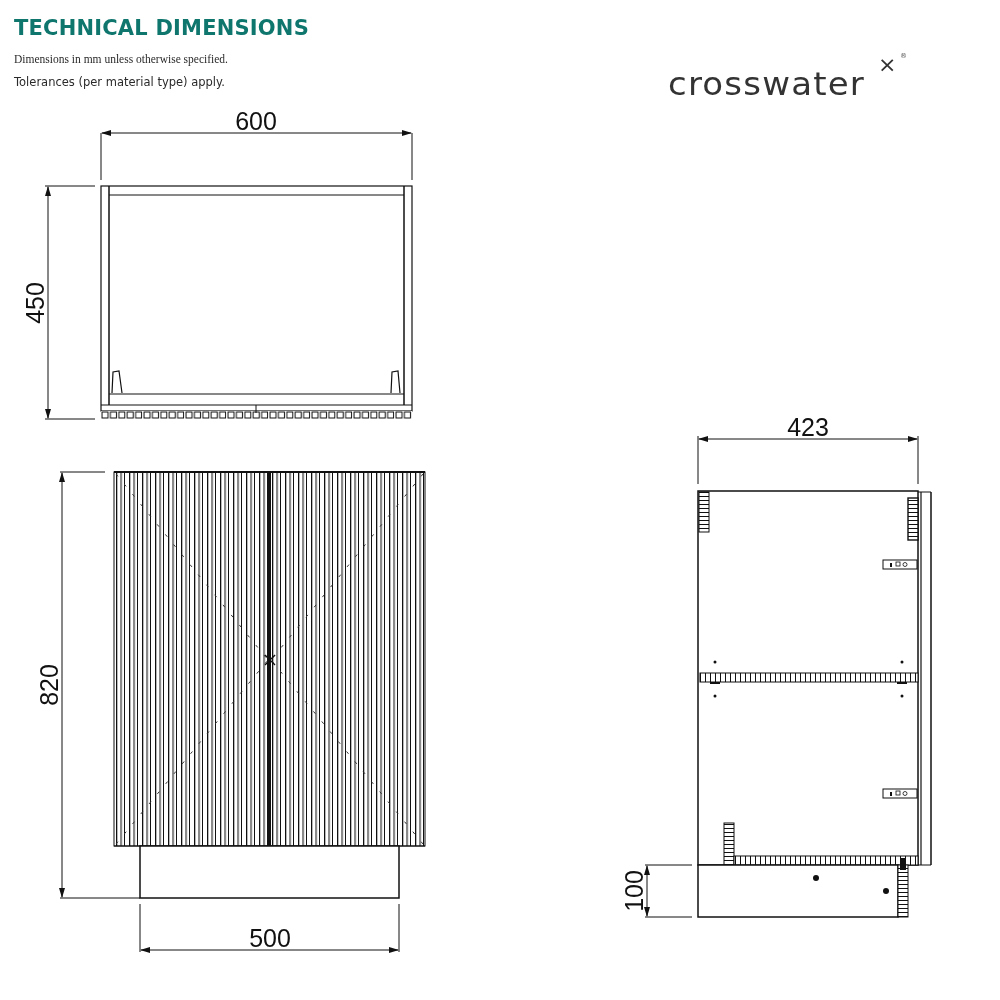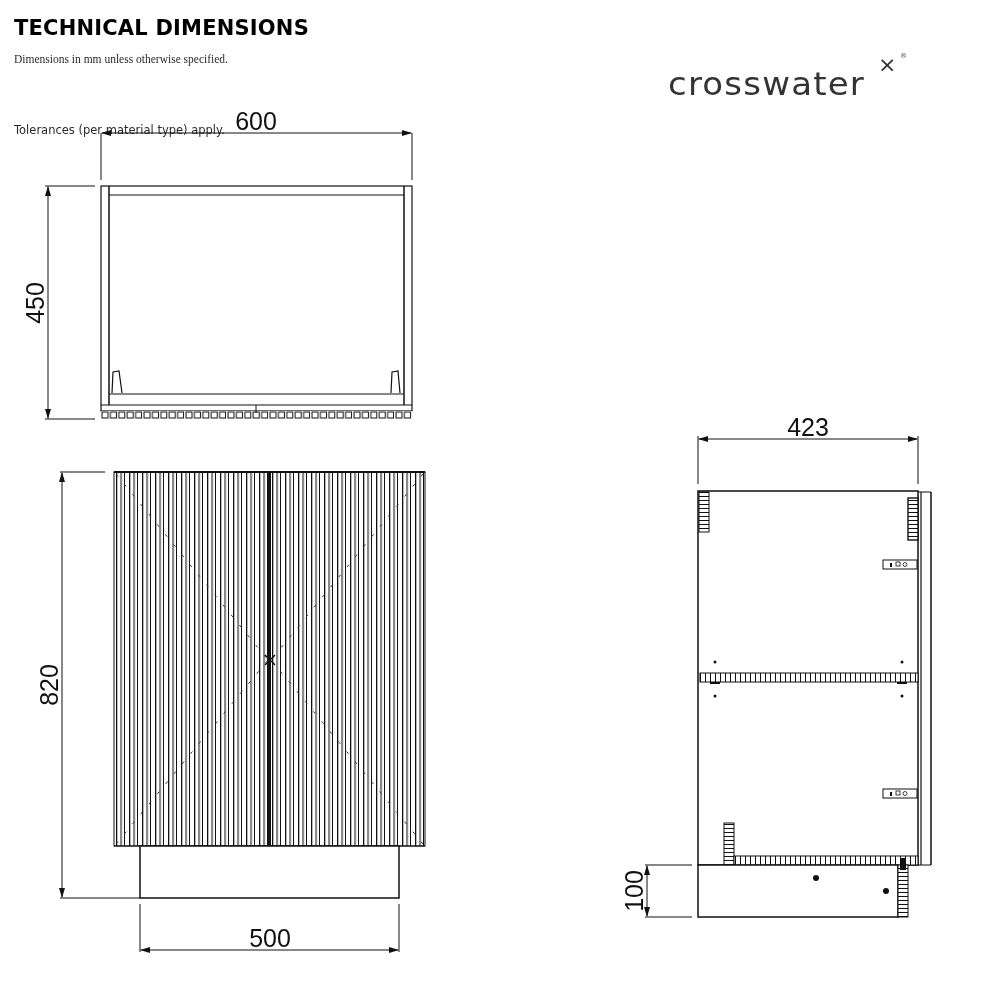--- a/index.html
+++ b/index.html
@@ -1,20 +1,20 @@
 <!DOCTYPE html>
 <html><head>
 <meta charset="utf-8">
 <style>
   html, body { margin:0; padding:0; background:#ffffff; }
   body { width:1000px; height:1000px; position:relative; overflow:hidden; font-family:"DejaVu Sans", sans-serif; color:#222; }
-  .title { position:absolute; left:14px; top:16px; font-size:21px; font-weight:bold; letter-spacing:0.2px; color:#000000; font-family:"DejaVu Sans", sans-serif; }
+  .title { position:absolute; left:14px; top:16px; font-size:21px; font-weight:bold; letter-spacing:0.2px; color:#0f766e; font-family:"DejaVu Sans", sans-serif; }
   .note { position:absolute; left:14px; font-size:11.5px; color:#2a2a2a; font-family:"DejaVu Sans", sans-serif; }
   .note1 { top:53px;font-family:Liberation Serif, serif; }
-  .note2 { top:75px;margin-top:48px; }
+  .note2 { top:75px; }
   .logo { position:absolute; left:668px; top:56px; height:50px; width:250px; }
   .logo-text { position:absolute; left:0; top:8px; font-size:34px; font-family:"DejaVu Sans", sans-serif; font-weight:normal; color:#333; letter-spacing:1.2px; transform:scaleY(0.92); }
   .logo-x { position:absolute; left:210px; top:-4px; font-size:22px; color:#333; font-family:"DejaVu Sans", sans-serif; }
   .logo-reg { position:absolute; left:232px; top:-4px; font-size:7px; color:#555; }
   svg.drawing { position:absolute; left:0; top:0; }
   .dimtxt { font-family:"Liberation Sans", sans-serif; font-size:25px; fill:#111; }
 </style>
 </head>
 <body>
 

